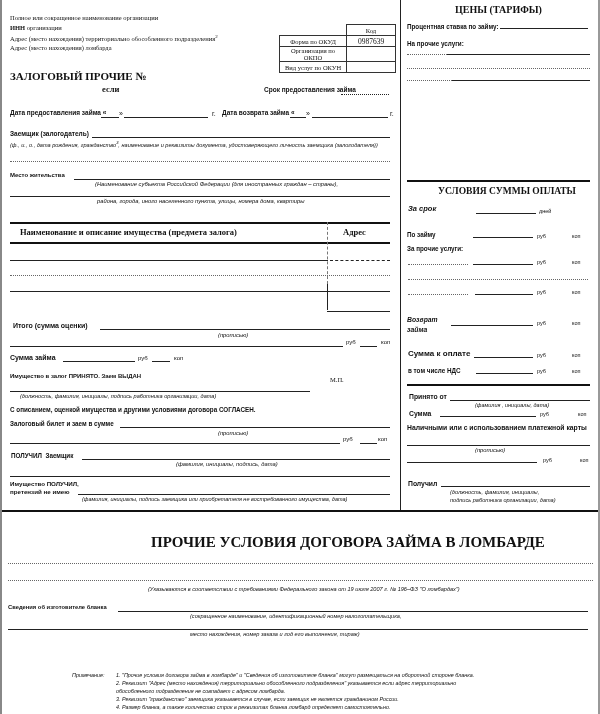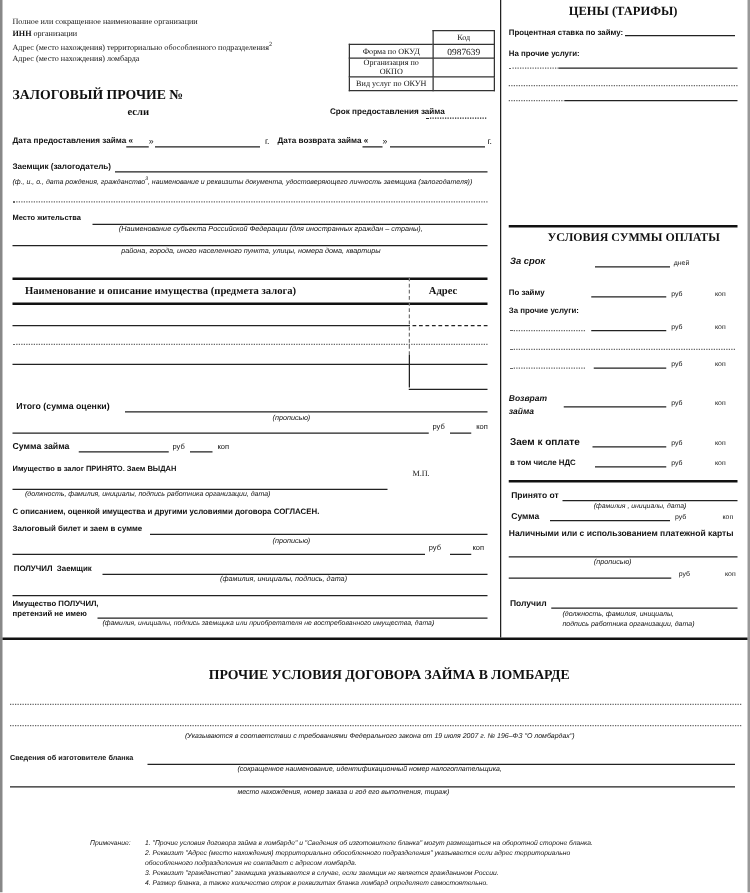--- a/index.html
+++ b/index.html
@@ -168,21 +168,21 @@
 <div class="line" style="left:475px;top:294px;width:58px;"></div>
 <div class="abs tiny" style="left:537px;top:289px;font-size:5.5px;">руб</div>
 <div class="abs tiny" style="left:572px;top:289px;font-size:5.5px;">коп</div>
 
 <div class="abs lbl it" style="left:407px;top:316px;font-size:6.8px;">Возврат</div>
 <div class="abs lbl it" style="left:407px;top:326px;font-size:6.8px;">займа</div>
 <div class="line" style="left:451px;top:325px;width:82px;"></div>
 <div class="abs tiny" style="left:537px;top:320px;font-size:5.5px;">руб</div>
 <div class="abs tiny" style="left:572px;top:320px;font-size:5.5px;">коп</div>
 
-<div class="abs lbl" style="left:408px;top:349px;font-size:8px;">Заем к оплате</div>
+<div class="abs lbl" style="left:408px;top:349px;font-size:8px;">Сумма к оплате</div>
 <div class="line" style="left:474px;top:357px;width:59px;"></div>
 <div class="abs tiny" style="left:537px;top:352px;font-size:5.5px;">руб</div>
 <div class="abs tiny" style="left:572px;top:352px;font-size:5.5px;">коп</div>
 
 <div class="abs lbl" style="left:408px;top:367px;font-size:6.3px;">в том числе НДС</div>
 <div class="line" style="left:476px;top:373px;width:57px;"></div>
 <div class="abs tiny" style="left:537px;top:368px;font-size:5.5px;">руб</div>
 <div class="abs tiny" style="left:572px;top:368px;font-size:5.5px;">коп</div>
 
 <div class="line thick" style="left:407px;top:384px;width:183px;"></div>
@@ -201,21 +201,21 @@
 <div class="abs it tiny" style="left:475px;top:447px;font-size:5.8px;">(прописью)</div>
 <div class="line" style="left:407px;top:462px;width:130px;"></div>
 <div class="abs tiny" style="left:543px;top:457px;font-size:5.5px;">руб</div>
 <div class="abs tiny" style="left:580px;top:457px;font-size:5.5px;">коп</div>
 
 <div class="abs lbl" style="left:408px;top:480px;font-size:6.8px;">Получил</div>
 <div class="line" style="left:441px;top:486px;width:149px;"></div>
 <div class="abs it tiny" style="left:450px;top:489px;font-size:5.6px;">(должность, фамилия, инициалы,</div>
 <div class="abs it tiny" style="left:450px;top:497px;font-size:5.6px;">подпись работника организации, дата)</div>
 
-<div class="abs heading" style="left:167px;top:534px;font-size:11px;">ПРОЧИЕ УСЛОВИЯ ДОГОВОРА ЗАЙМА В ЛОМБАРДЕ</div>
+<div class="abs heading" style="left:151px;top:534px;font-size:15px;">ПРОЧИЕ УСЛОВИЯ ДОГОВОРА ЗАЙМА В ЛОМБАРДЕ</div>
 <div class="dots" style="left:8px;top:563px;width:585px;"></div>
 <div class="dots" style="left:8px;top:580px;width:585px;"></div>
 <div class="abs it tiny" style="left:148px;top:586px;font-size:5.6px;">(Указываются в соответствии с требованиями Федерального закона от 19 июля 2007 г. № 196–ФЗ "О ломбардах")</div>
 
 <div class="abs lbl" style="left:8px;top:604px;font-size:5.8px;">Сведения об изготовителе бланка</div>
 <div class="line" style="left:118px;top:611px;width:470px;"></div>
 <div class="abs it tiny" style="left:190px;top:613px;font-size:5.6px;">(сокращенное наименование, идентификационный номер налогоплательщика,</div>
 <div class="line" style="left:8px;top:629px;width:580px;"></div>
 <div class="abs it tiny" style="left:190px;top:631px;font-size:5.6px;">место нахождения, номер заказа и год его выполнения, тираж)</div>
 

